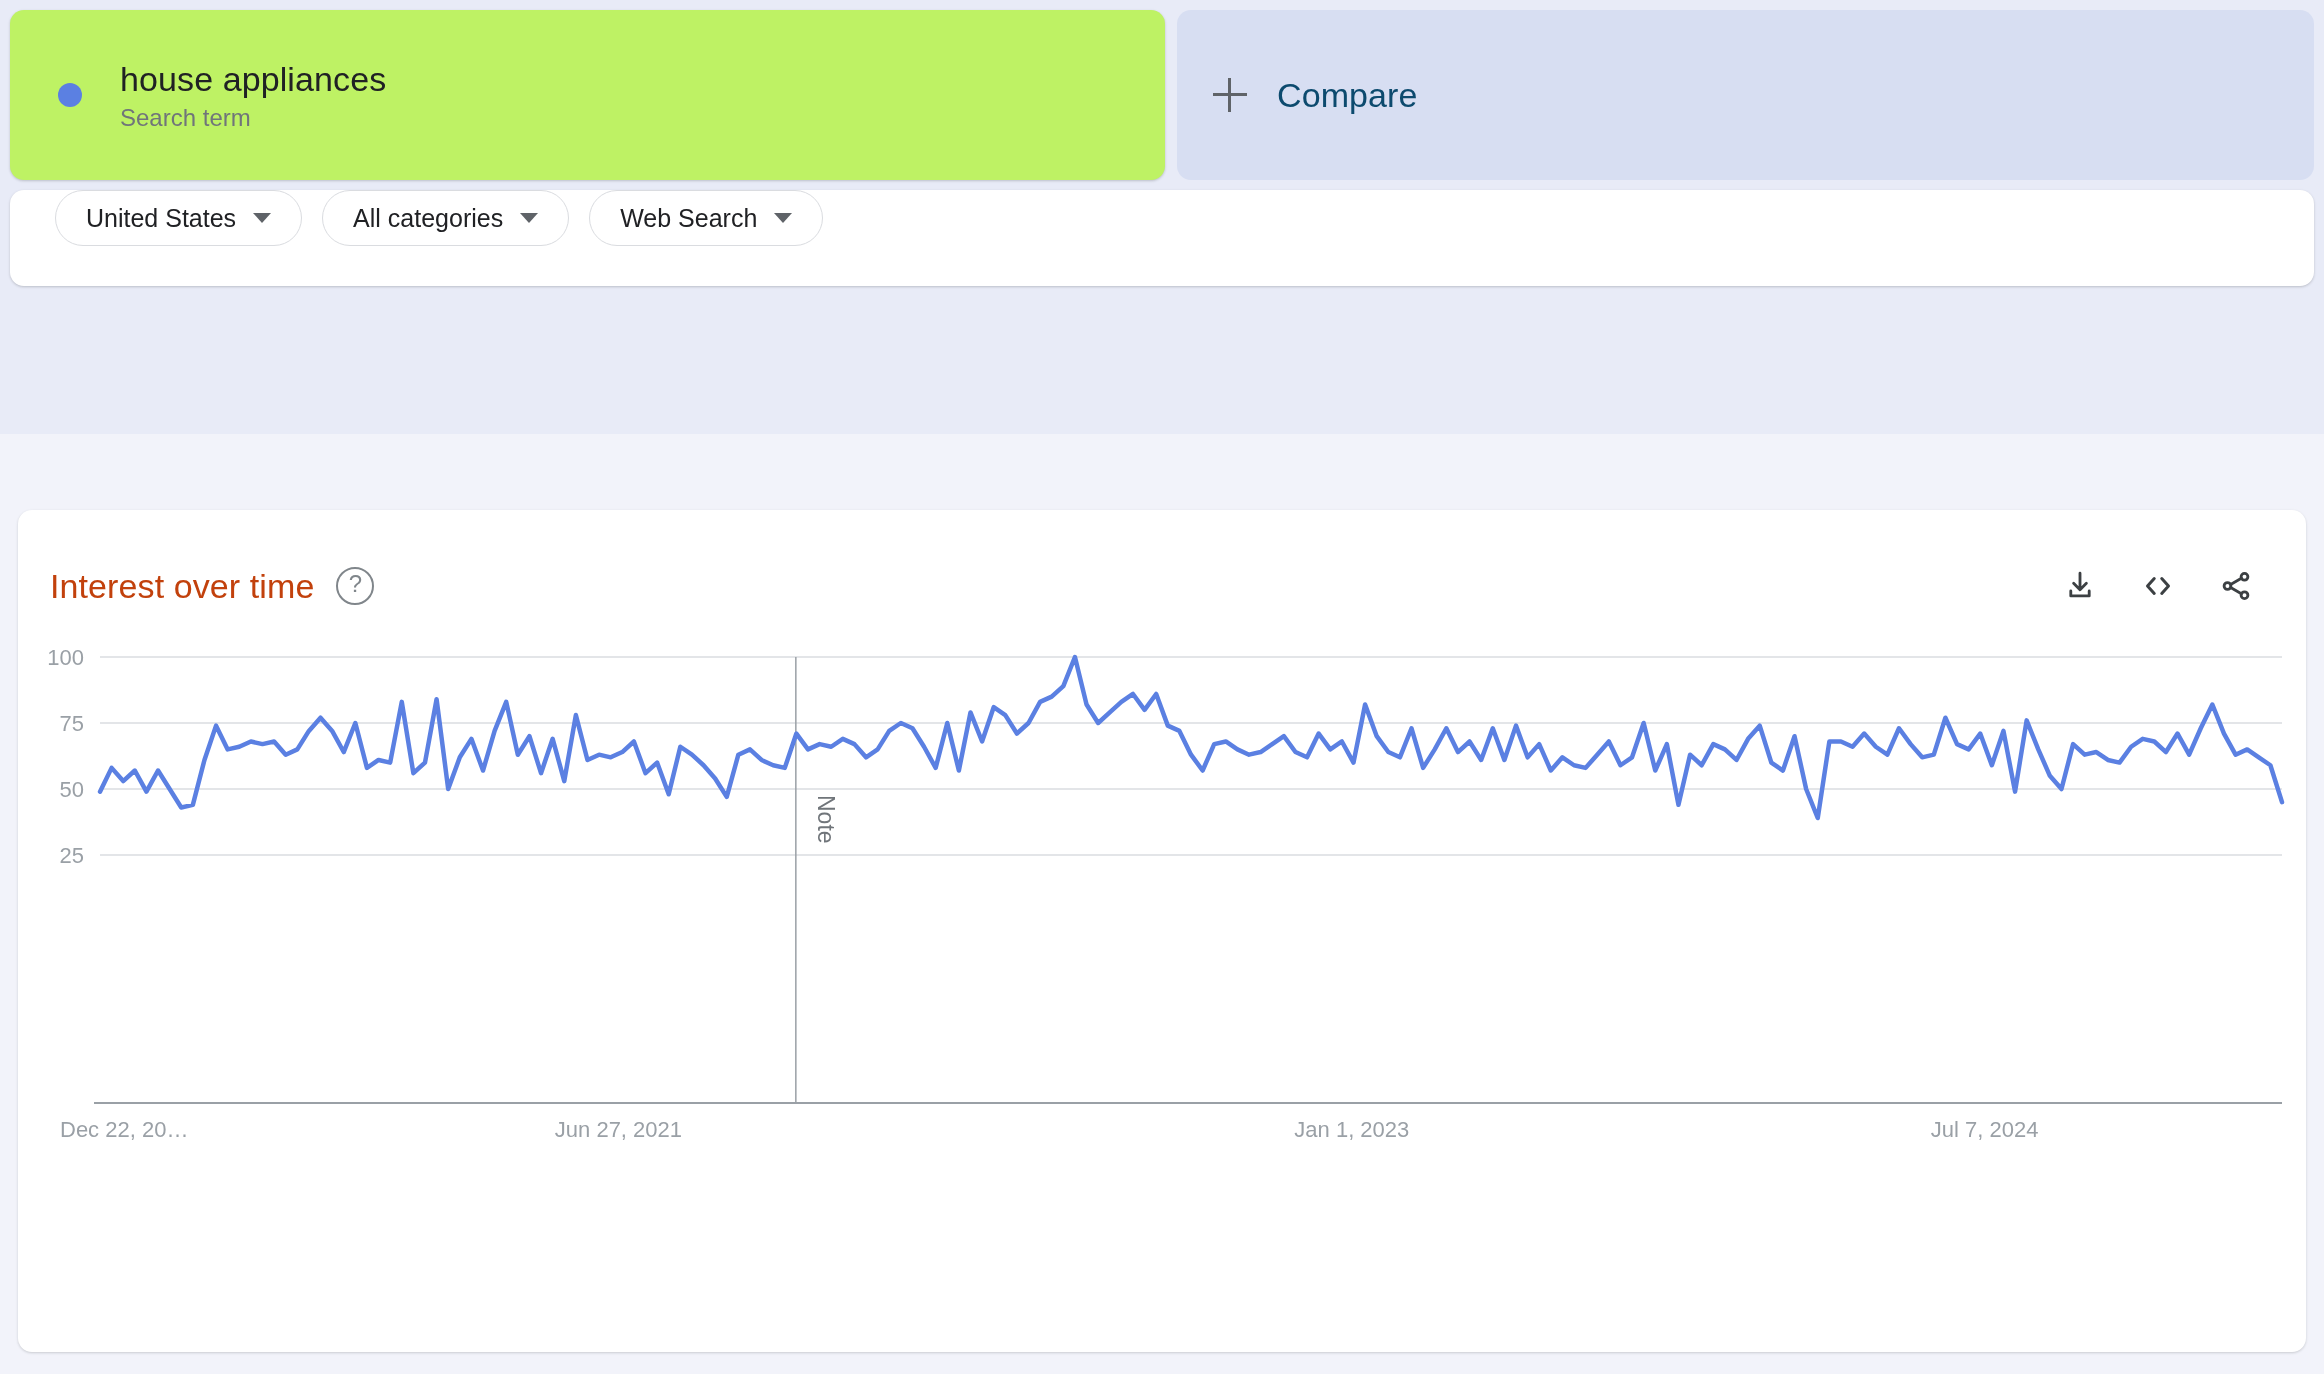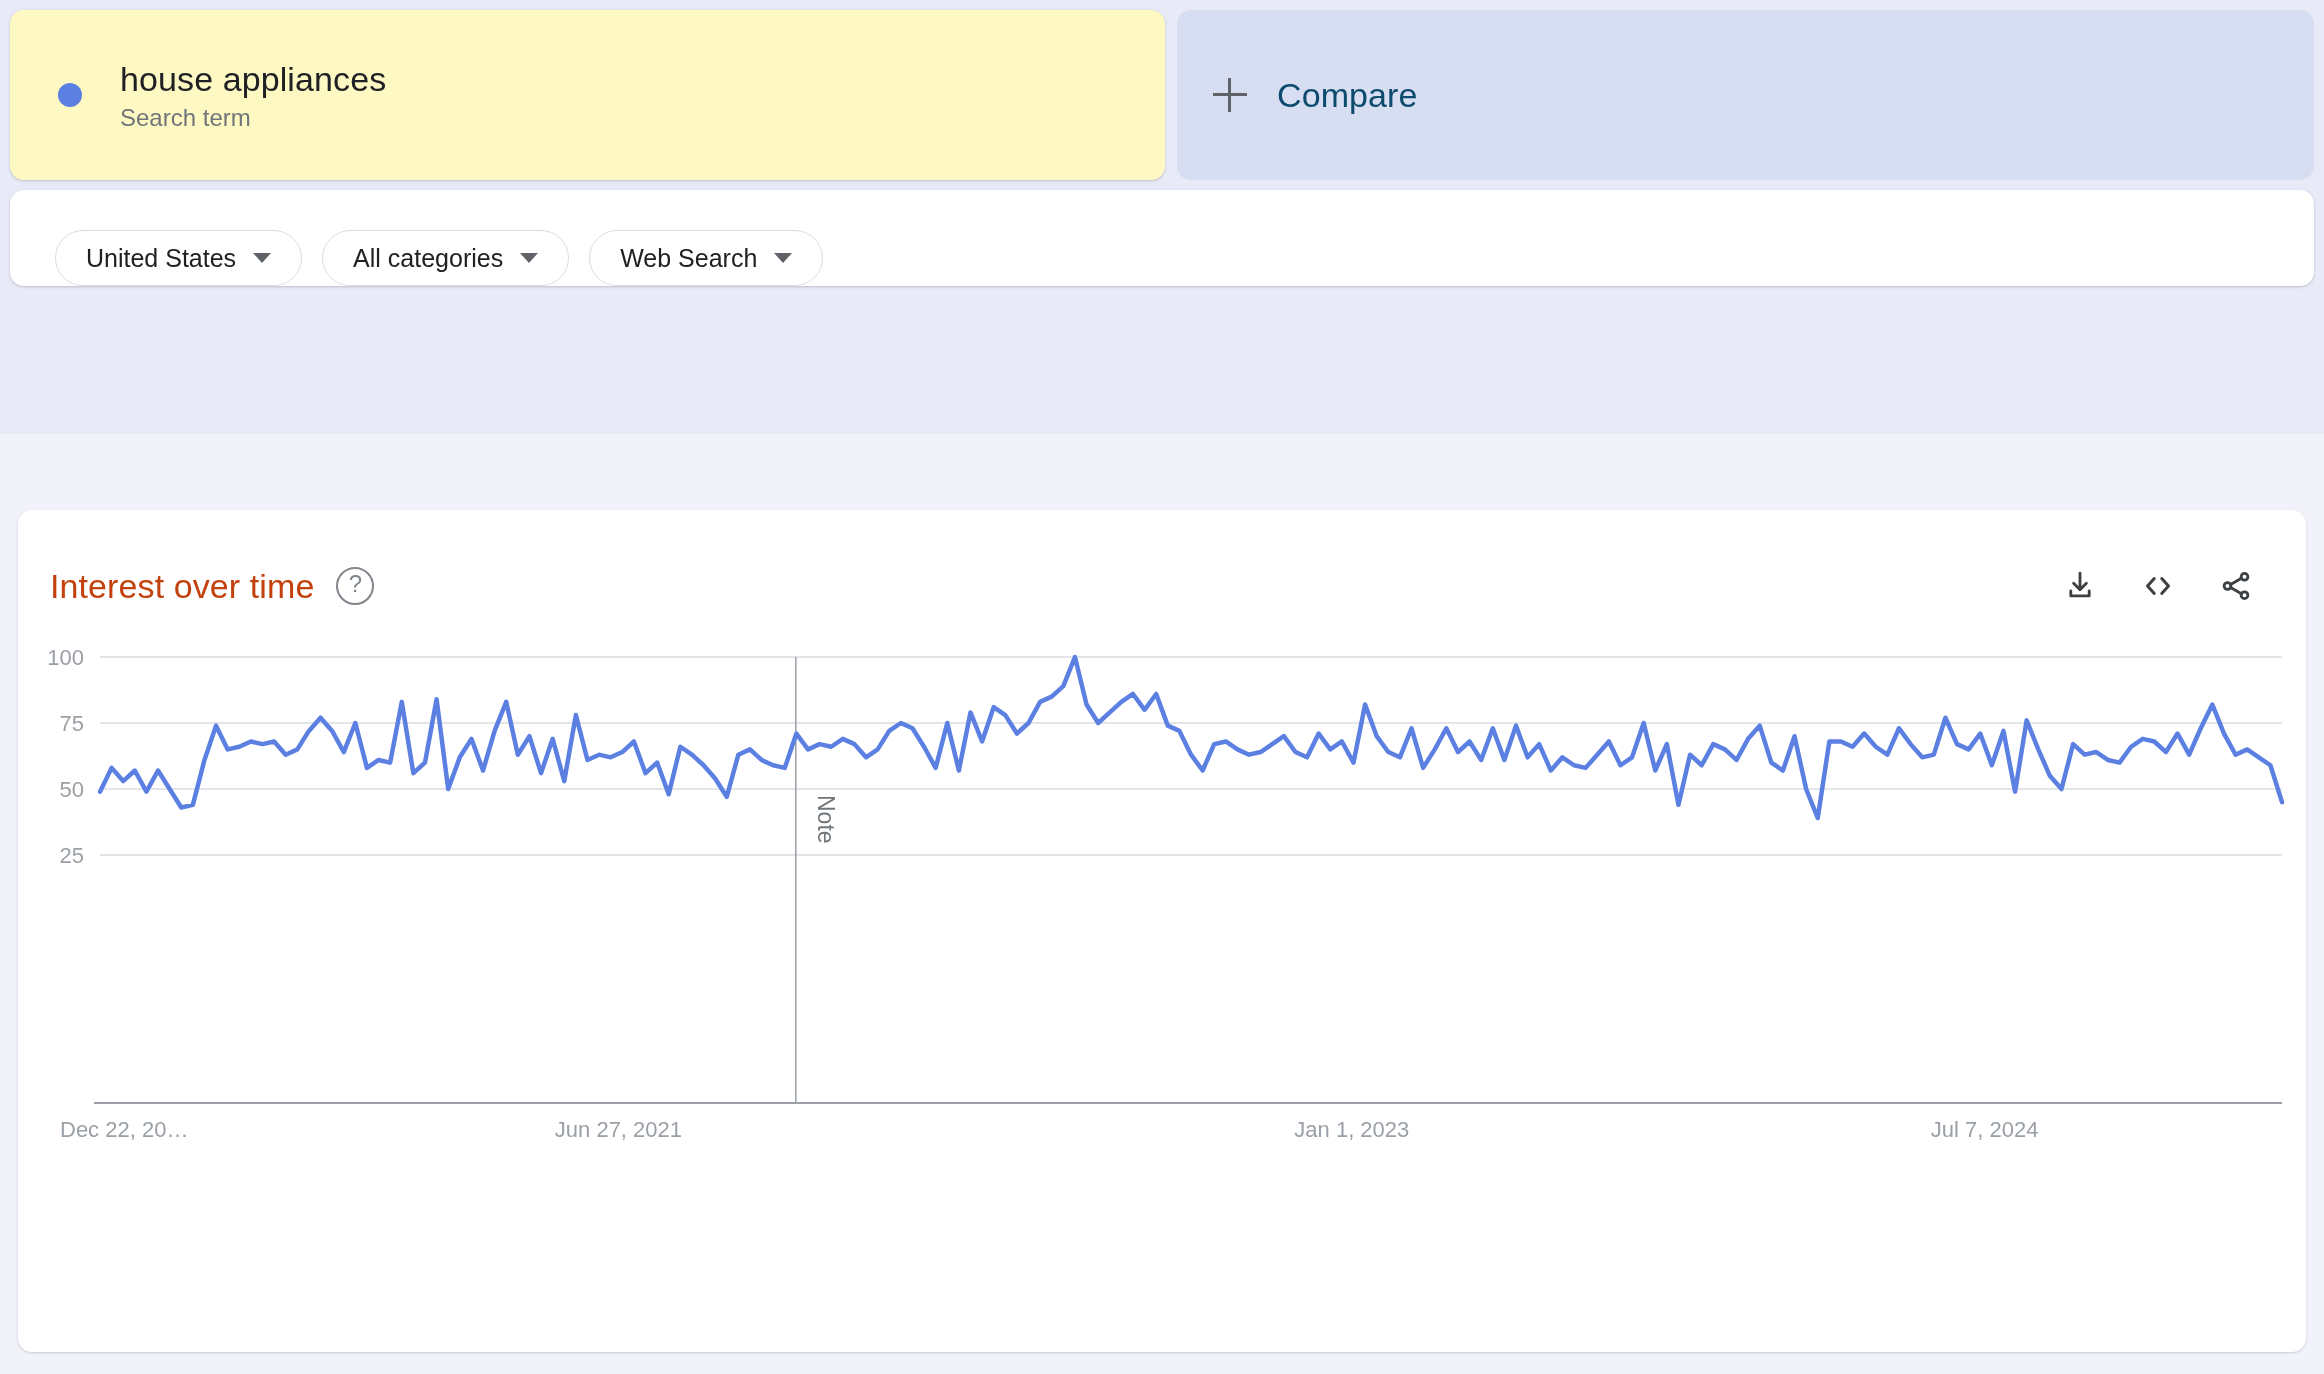--- a/index.html
+++ b/index.html
@@ -36,21 +36,21 @@
     position: absolute;
     left: 10px; top: 10px;
     width: 2304px;
     height: 170px;
     display: flex;
     gap: 12px;
   }
   .term-card {
     width: 1155px;
     height: 170px;
-    background: #fef9c3;
+    background: #bef264;
     border-radius: 14px;
     box-shadow: 0 1px 3px rgba(60,64,67,.16), 0 1px 2px rgba(60,64,67,.10);
     display: flex;
     align-items: center;
     box-sizing: border-box;
     padding-left: 48px;
   }
   .term-dot {
     width: 24px; height: 24px;
     border-radius: 50%;
@@ -103,21 +103,21 @@
   
   .filter-bar {
     position: absolute;
     left: 10px; top: 190px;
     width: 2304px;
     height: 96px;
     background: #ffffff;
     border-radius: 14px;
     box-shadow: 0 1px 3px rgba(60,64,67,.16), 0 1px 2px rgba(60,64,67,.10);
     display: flex;
-    align-items: flex-end;
+    align-items: flex-start;
     padding-left: 45px;
     gap: 20px;
     box-sizing: border-box;
   }
   .chip {
     height: 56px;
     border: 1px solid #dadce0;
     border-radius: 30px;
     display: flex;
     align-items: center;

